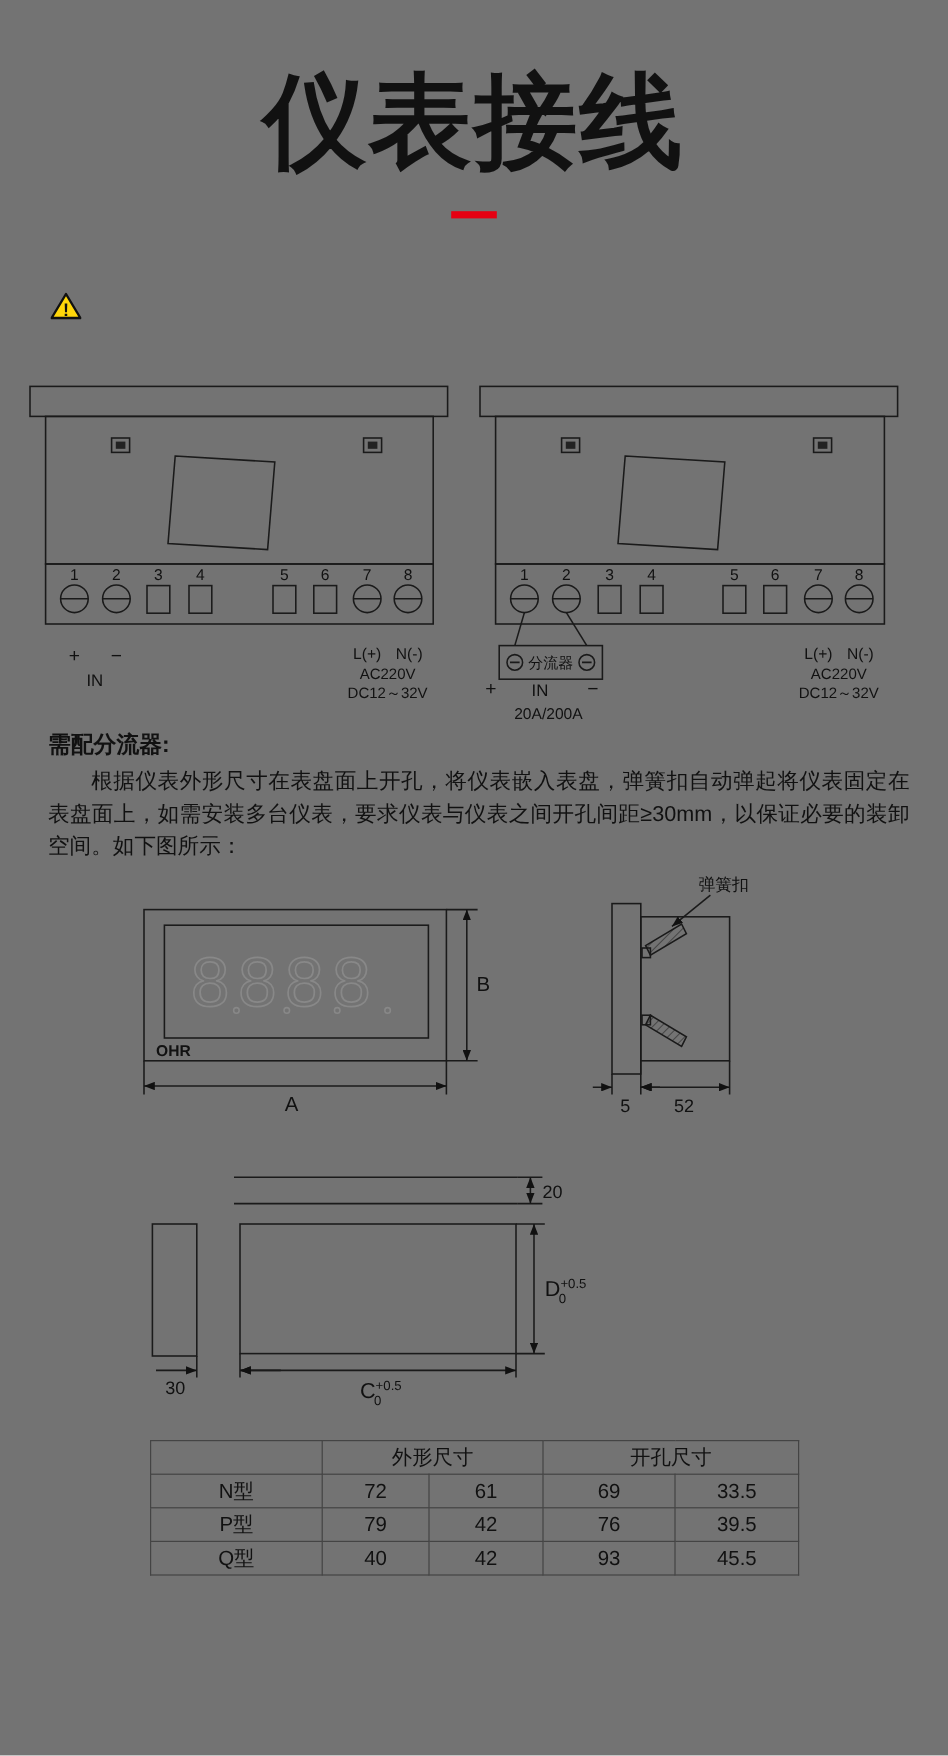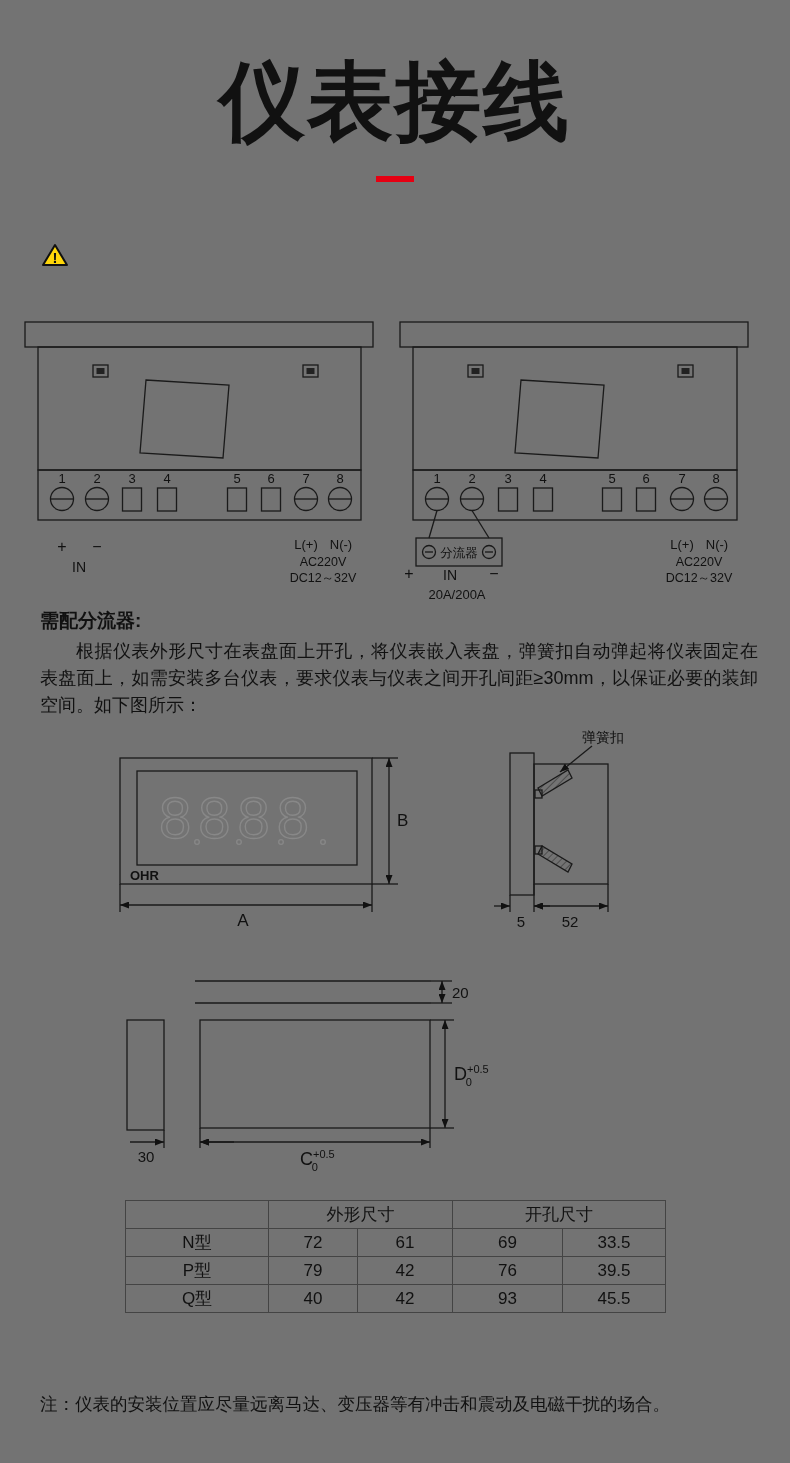--- a/index.html
+++ b/index.html
@@ -254,15 +254,14 @@
     <tr>
       <td>Q型</td>
       <td>40</td>
       <td>42</td>
       <td>93</td>
       <td>45.5</td>
     </tr>
   </tbody>
     </table>
 
-  <div class="abs note">注：仪表的安装位置应尽量远离马达、变压器等有冲击和震动及电磁干扰的场合。</div>
 
 </div>
 
 </body></html>

